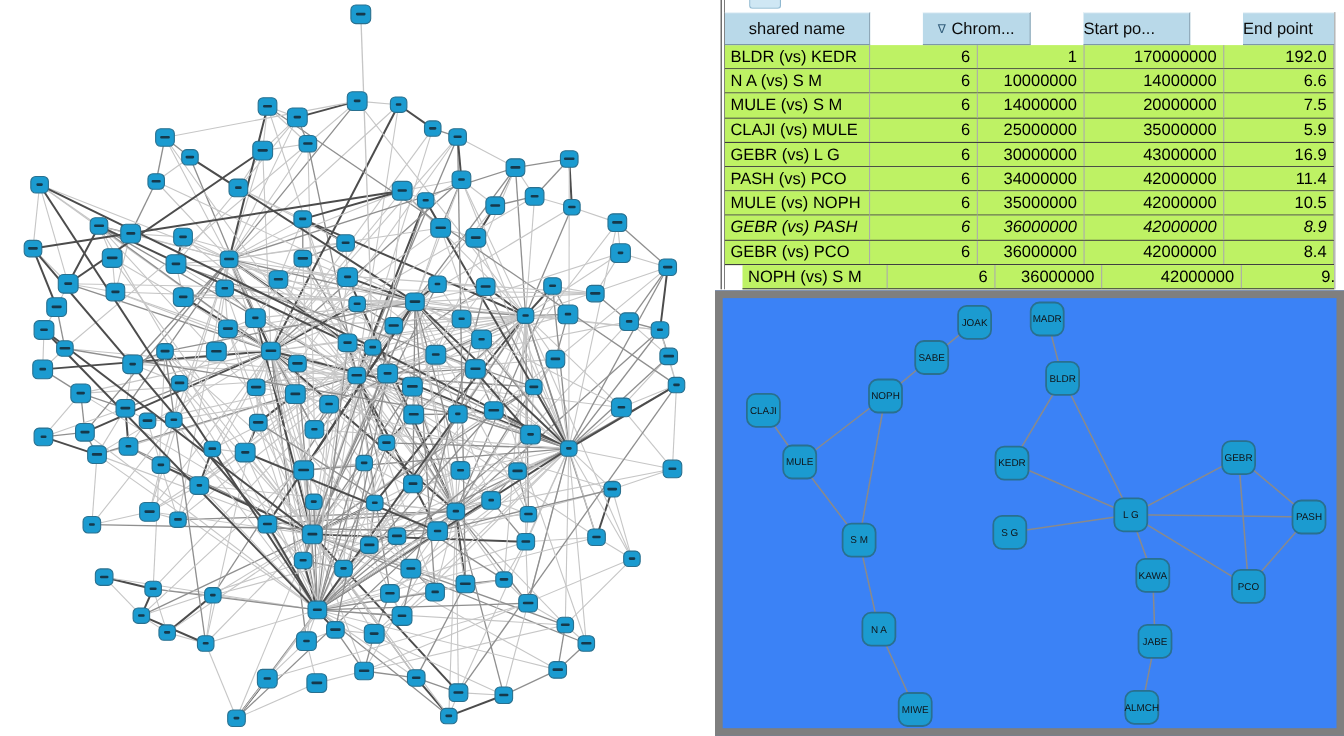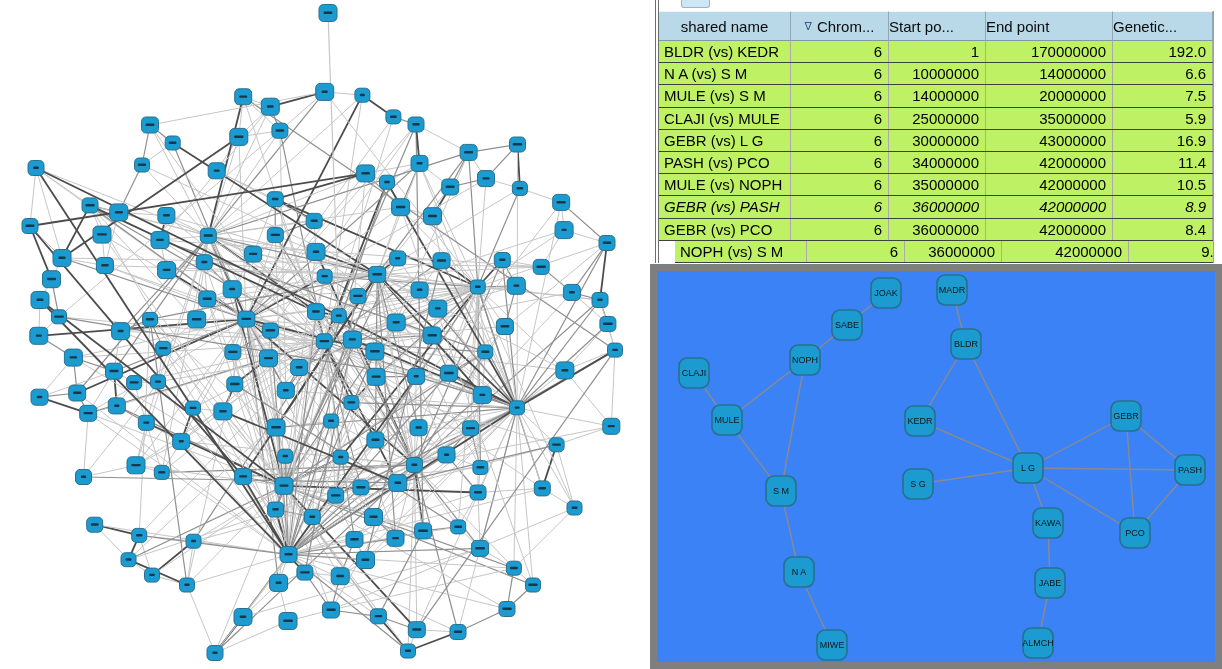--- a/index.html
+++ b/index.html
@@ -1370,21 +1370,21 @@
           <rect x="86.7" y="517.2" width="16" height="15" rx="4.5" fill="#1b9bd0" stroke="#29708f" stroke-width="1"></rect>
           <rect x="90.9" y="523.3" width="7.7" height="2.4" rx="1" fill="#15232e" opacity="0.82"></rect>
         </g>
       </svg>
   </div>
 
   <div class="tpanel">
     <div class="lborder"></div>
     <div class="hfrag"></div>
     <div class="tbl">
-      <div class="thead" id="thead" style="grid-template-columns: 132px 98px 97px 127px 100px;">
+      <div class="thead" id="thead" style="grid-template-columns: 132px 98px 97px 127px 100px; gap: 48px;">
           <div class="hcell center">
             <span>shared name</span>
           </div>
           <div class="hcell center">
             <span class="filter">∇</span>
             <span>Chrom...</span>
           </div>
           <div class="hcell right">
             <span>Start po...</span>
           </div>

